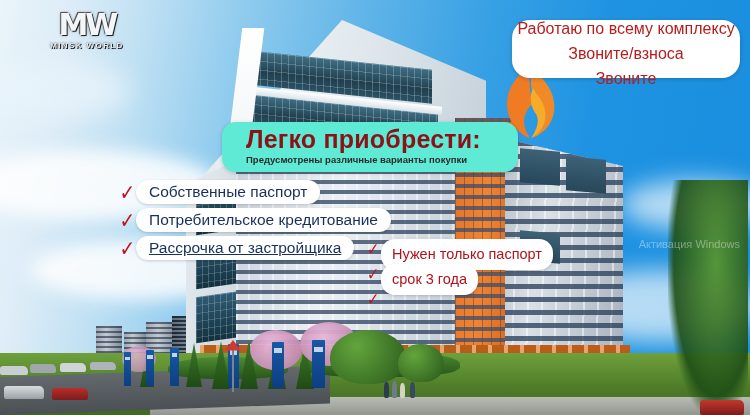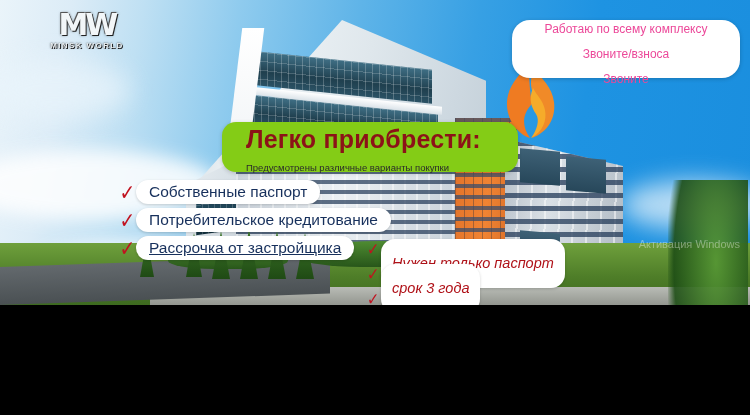--- a/index.html
+++ b/index.html
@@ -1,17 +1,17 @@
 <!DOCTYPE html>
 <html><head>
 <meta charset="utf-8">
 <style>
   html,body{margin:0;padding:0;background:#000;}
   #stage{
-    position:relative;width:750px;height:305px;overflow:hidden;
+    position:relative;width:750px;height:415px;overflow:hidden;
     font-family:"Liberation Sans","DejaVu Sans",sans-serif;
   }
 
   
   .sky{position:absolute;inset:0;
     background:linear-gradient(100deg,#eaf4fa 0%,#dcecf7 9%,#bfe0f3 18%,#8fcbee 30%,#5fb4e8 45%,#37a0e4 60%,#1e93e2 75%,#1a8ede 100%);}
   .cloud{position:absolute;border-radius:50%;background:#ffffff;filter:blur(9px);opacity:.85;}
   .cloud2{position:absolute;border-radius:50%;background:#e9f4fb;filter:blur(12px);opacity:.75;}
 
   
@@ -101,35 +101,35 @@
   
   .flame{position:absolute;left:500px;top:58px;width:58px;height:82px;}
 
   
   .pill{position:absolute;background:#ffffff;border-radius:14px;
     box-shadow:0 1px 3px rgba(0,0,0,.18);white-space:nowrap;}
 
   .topbox{position:absolute;left:512px;top:20px;width:228px;height:58px;
     background:#ffffff;border-radius:18px;box-shadow:0 1px 4px rgba(0,0,0,.2);
     display:flex;flex-direction:column;align-items:center;justify-content:center;}
-  .topbox div{font-size:12px;color:#ec4899;line-height:16px;margin-top:9px;}
+  .topbox div{font-size:16px;color:#b91c1c;line-height:16px;margin-top:9px;}
 
   .headbox{position:absolute;left:222px;top:122px;width:296px;height:50px;
-    background:#84cc16;border-radius:14px;box-shadow:0 1px 4px rgba(0,0,0,.18);
+    background:#5eead4;border-radius:14px;box-shadow:0 1px 4px rgba(0,0,0,.18);
     padding:4px 14px 0 24px;box-sizing:border-box;}
   .head-title{font-size:25px;font-weight:bold;color:#8c1218;line-height:27px;letter-spacing:.2px;}
-  .head-sub{font-size:9.5px;font-weight:normal;color:#2b2b2b;line-height:12px;margin-top:9px;}
+  .head-sub{font-size:9.5px;font-weight:bold;color:#2b2b2b;line-height:12px;margin-top:1px;}
 
   .opt{left:136px;height:24px;line-height:24px;padding:0 13px;
     font-size:15.5px;color:#17305c;font-weight:400;}
   .opt1{top:180px;}
   .opt2{top:208px;}
   .opt3{top:236px;text-decoration:underline;}
 
-  .red{height:23px;line-height:23px;padding:13px 11px;font-size:14.5px;color:#b01219;font-weight:400;font-style:italic;}
+  .red{height:23px;line-height:23px;padding:4px 11px;font-size:14.5px;color:#b01219;font-weight:400;}
   .red1{left:381px;top:239px;}
   .red2{left:381px;top:264px;}
   .red3{left:381px;top:289px;}
 
   .chk{position:absolute;font-size:22px;color:#c1121f;font-weight:bold;
     font-family:"DejaVu Sans",sans-serif;transform:scaleX(.85);}
   .chk-sm{position:absolute;font-size:17px;color:#c1121f;font-weight:bold;
     font-family:"DejaVu Sans",sans-serif;transform:scaleX(.85);}
 
   .watermark{position:absolute;right:10px;top:238px;text-align:center;

